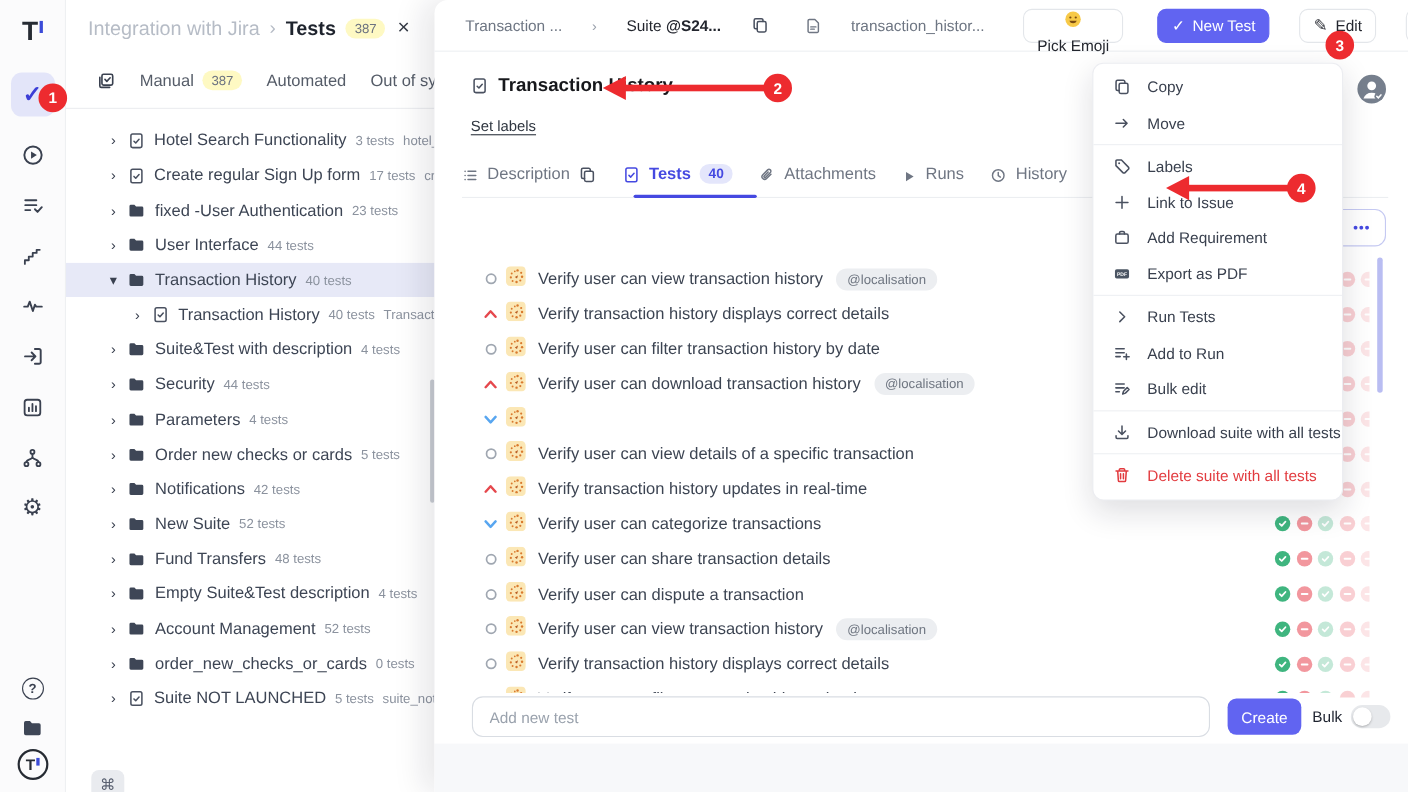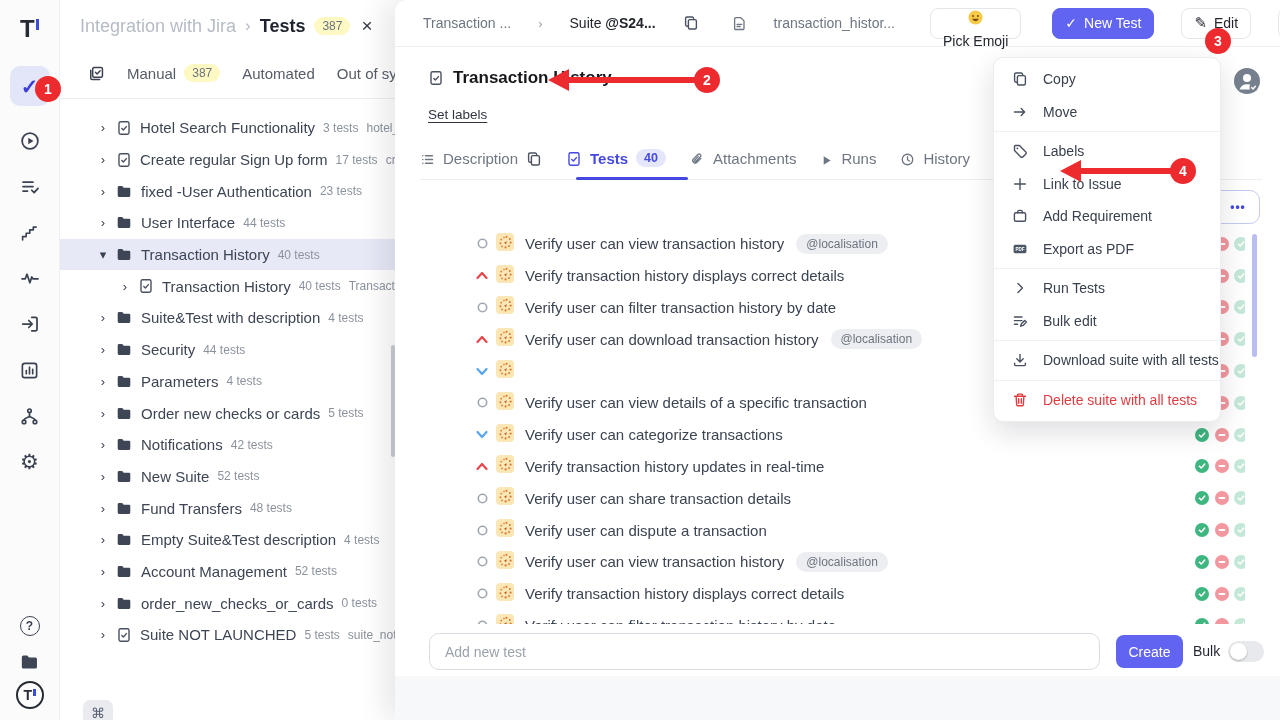--- a/index.html
+++ b/index.html
@@ -58,21 +58,21 @@
   .tab { display:flex; align-items:flex-end; gap:8px; font-size:15px; color:#6f7683; }
   .tab.active { color:#4549e1; font-weight:bold; }
   .tab-badge { background:#e4e6fb; color:#4549e1; font-size:12.5px; font-weight:bold; border-radius:9px; padding:2px 8px; }
   .tabs-border { position:absolute; left:25px; top:179px; width:842px; height:1px; background:#eceef1; }
   .tab-underline { position:absolute; left:181px; top:177px; width:112px; height:2.5px; background:#4549e1; border-radius:2px; }
 
   .split-btn { position:absolute; left:765px; top:190px; width:100px; height:34px; border:1px solid #c5c9f2; border-radius:10px; background:#fff; display:flex; }
   .split-l { flex:1; border-right:1px solid #c5c9f2; }
   .split-r { width:42px; display:flex; align-items:center; justify-content:center; color:#4549e1; font-weight:bold; letter-spacing:1px; font-size:12px; }
 
-  .test-list { position:absolute; left:0; top:228px; width:850px; height:396px; overflow:hidden;padding-left:36px; }
+  .test-list { position:absolute; left:0; top:238px; width:850px; height:396px; overflow:hidden; }
   .test-row { position:relative; height:31.8px; display:flex; align-items:center; padding-left:44px; white-space:nowrap; }
   .prio { width:14px; flex:none; display:flex; align-items:center; justify-content:center; margin-right:7px; }
   .t-emoji { flex:none; margin-right:11px; }
   .t-title { font-size:15px; color:#3c4452; }
   .t-tag { margin-left:12px; background:#eceef1; color:#6e7580; font-size:12px; border-radius:10px; padding:3px 10px; }
   .dots { position:absolute; left:764px; top:50%; transform:translateY(-50%); display:flex; gap:5.5px; }
   .dot { width:14px; height:14px; border-radius:50%; display:flex; align-items:center; justify-content:center; }
   .dot.pass { background:#3fb57f; } .dot.fail { background:#f2979e; }
   .dot.pass-faded { background:#3fb57f; opacity:.3; } .dot.fail-faded { background:#f2979e; opacity:.45; }
   .dot.fail-faint { background:#f2979e; opacity:.25; }
@@ -813,90 +813,90 @@
             </span>
             <span class="dot fail-faint">
               <svg width="8" height="8" viewBox="0 0 8 8" stroke="#fff" stroke-width="1.8" stroke-linecap="round">
                 <path d="M1.4 4h5.2"></path>
               </svg>
             </span>
           </span>
         </div>
         <div class="test-row">
           <span class="prio">
+            <svg width="12" height="9" viewBox="0 0 12 9" fill="none" stroke="#e5484d" stroke-width="2.2" stroke-linecap="round" stroke-linejoin="round">
+              <path d="M1.5 7 6 2l4.5 5"></path>
+            </svg>
+          </span>
+          <span class="t-emoji"><svg width="18" height="18" viewBox="0 0 18 18">
+              <rect width="18" height="18" rx="4" fill="#fbe7b5"></rect>
+              <g fill="#d97a2e">
+                <circle cx="10.5" cy="3.8" r="1.1"></circle>
+                <circle cx="13.8" cy="6" r="1"></circle>
+                <circle cx="14.6" cy="9.6" r="1.1"></circle>
+                <circle cx="13" cy="13" r="1"></circle>
+                <circle cx="9.6" cy="14.4" r="1.1"></circle>
+                <circle cx="6" cy="13.4" r=".9"></circle>
+                <circle cx="4.4" cy="10.2" r="1"></circle>
+                <circle cx="5.2" cy="6.6" r=".9"></circle>
+                <circle cx="8" cy="4.6" r=".8"></circle>
+              </g>
+              <path d="M8 9.8l3-1.6-1 3z" fill="#b85c22"></path>
+            </svg></span>
+          <span class="t-title">Verify transaction history updates in real-time</span>
+          <span class="dots">
+            <span class="dot pass">
+              <svg width="8" height="8" viewBox="0 0 8 8" fill="none" stroke="#fff" stroke-width="1.6" stroke-linecap="round" stroke-linejoin="round">
+                <path d="M1.4 4.2 3.2 6 6.6 2.2"></path>
+              </svg>
+            </span>
+            <span class="dot fail">
+              <svg width="8" height="8" viewBox="0 0 8 8" stroke="#fff" stroke-width="1.8" stroke-linecap="round">
+                <path d="M1.4 4h5.2"></path>
+              </svg>
+            </span>
+            <span class="dot pass-faded">
+              <svg width="8" height="8" viewBox="0 0 8 8" fill="none" stroke="#fff" stroke-width="1.6" stroke-linecap="round" stroke-linejoin="round">
+                <path d="M1.4 4.2 3.2 6 6.6 2.2"></path>
+              </svg>
+            </span>
+            <span class="dot fail-faded">
+              <svg width="8" height="8" viewBox="0 0 8 8" stroke="#fff" stroke-width="1.8" stroke-linecap="round">
+                <path d="M1.4 4h5.2"></path>
+              </svg>
+            </span>
+            <span class="dot fail-faint">
+              <svg width="8" height="8" viewBox="0 0 8 8" stroke="#fff" stroke-width="1.8" stroke-linecap="round">
+                <path d="M1.4 4h5.2"></path>
+              </svg>
+            </span>
+          </span>
+        </div>
+        <div class="test-row">
+          <span class="prio">
             <svg width="12" height="9" viewBox="0 0 12 9" fill="none" stroke="#58a6f0" stroke-width="2.2" stroke-linecap="round" stroke-linejoin="round">
               <path d="M1.5 2 6 7l4.5-5"></path>
             </svg>
           </span>
           <span class="t-emoji"><svg width="18" height="18" viewBox="0 0 18 18">
               <rect width="18" height="18" rx="4" fill="#fbe7b5"></rect>
               <g fill="#d97a2e">
                 <circle cx="10.5" cy="3.8" r="1.1"></circle>
                 <circle cx="13.8" cy="6" r="1"></circle>
                 <circle cx="14.6" cy="9.6" r="1.1"></circle>
                 <circle cx="13" cy="13" r="1"></circle>
                 <circle cx="9.6" cy="14.4" r="1.1"></circle>
                 <circle cx="6" cy="13.4" r=".9"></circle>
                 <circle cx="4.4" cy="10.2" r="1"></circle>
                 <circle cx="5.2" cy="6.6" r=".9"></circle>
                 <circle cx="8" cy="4.6" r=".8"></circle>
               </g>
               <path d="M8 9.8l3-1.6-1 3z" fill="#b85c22"></path>
             </svg></span>
           <span class="t-title">Verify user can categorize transactions</span>
-          <span class="dots">
-            <span class="dot pass">
-              <svg width="8" height="8" viewBox="0 0 8 8" fill="none" stroke="#fff" stroke-width="1.6" stroke-linecap="round" stroke-linejoin="round">
-                <path d="M1.4 4.2 3.2 6 6.6 2.2"></path>
-              </svg>
-            </span>
-            <span class="dot fail">
-              <svg width="8" height="8" viewBox="0 0 8 8" stroke="#fff" stroke-width="1.8" stroke-linecap="round">
-                <path d="M1.4 4h5.2"></path>
-              </svg>
-            </span>
-            <span class="dot pass-faded">
-              <svg width="8" height="8" viewBox="0 0 8 8" fill="none" stroke="#fff" stroke-width="1.6" stroke-linecap="round" stroke-linejoin="round">
-                <path d="M1.4 4.2 3.2 6 6.6 2.2"></path>
-              </svg>
-            </span>
-            <span class="dot fail-faded">
-              <svg width="8" height="8" viewBox="0 0 8 8" stroke="#fff" stroke-width="1.8" stroke-linecap="round">
-                <path d="M1.4 4h5.2"></path>
-              </svg>
-            </span>
-            <span class="dot fail-faint">
-              <svg width="8" height="8" viewBox="0 0 8 8" stroke="#fff" stroke-width="1.8" stroke-linecap="round">
-                <path d="M1.4 4h5.2"></path>
-              </svg>
-            </span>
-          </span>
-        </div>
-        <div class="test-row">
-          <span class="prio">
-            <svg width="12" height="9" viewBox="0 0 12 9" fill="none" stroke="#e5484d" stroke-width="2.2" stroke-linecap="round" stroke-linejoin="round">
-              <path d="M1.5 7 6 2l4.5 5"></path>
-            </svg>
-          </span>
-          <span class="t-emoji"><svg width="18" height="18" viewBox="0 0 18 18">
-              <rect width="18" height="18" rx="4" fill="#fbe7b5"></rect>
-              <g fill="#d97a2e">
-                <circle cx="10.5" cy="3.8" r="1.1"></circle>
-                <circle cx="13.8" cy="6" r="1"></circle>
-                <circle cx="14.6" cy="9.6" r="1.1"></circle>
-                <circle cx="13" cy="13" r="1"></circle>
-                <circle cx="9.6" cy="14.4" r="1.1"></circle>
-                <circle cx="6" cy="13.4" r=".9"></circle>
-                <circle cx="4.4" cy="10.2" r="1"></circle>
-                <circle cx="5.2" cy="6.6" r=".9"></circle>
-                <circle cx="8" cy="4.6" r=".8"></circle>
-              </g>
-              <path d="M8 9.8l3-1.6-1 3z" fill="#b85c22"></path>
-            </svg></span>
-          <span class="t-title">Verify transaction history updates in real-time</span>
           <span class="dots">
             <span class="dot pass">
               <svg width="8" height="8" viewBox="0 0 8 8" fill="none" stroke="#fff" stroke-width="1.6" stroke-linecap="round" stroke-linejoin="round">
                 <path d="M1.4 4.2 3.2 6 6.6 2.2"></path>
               </svg>
             </span>
             <span class="dot fail">
               <svg width="8" height="8" viewBox="0 0 8 8" stroke="#fff" stroke-width="1.8" stroke-linecap="round">
                 <path d="M1.4 4h5.2"></path>
               </svg>
@@ -1242,20 +1242,29 @@
         <span class="ic">
           <svg width="16" height="16" viewBox="0 0 16 16" fill="none" stroke="#4a5160" stroke-width="1.4" stroke-linecap="round" stroke-linejoin="round">
             <path d="M6 3.6 10.4 8 6 12.4"></path>
           </svg>
         </span>
         <span>Run Tests</span>
       </div>
       <div class="menu-item">
         <span class="ic">
           <svg width="16" height="16" viewBox="0 0 16 16" fill="none" stroke="#4a5160" stroke-width="1.4" stroke-linecap="round" stroke-linejoin="round">
+            <path d="M2.4 4h7.6M2.4 7.6h7.6M2.4 11.2h4"></path>
+            <path d="M12 8.8v5M9.5 11.3h5"></path>
+          </svg>
+        </span>
+        <span>Add to Run</span>
+      </div>
+      <div class="menu-item">
+        <span class="ic">
+          <svg width="16" height="16" viewBox="0 0 16 16" fill="none" stroke="#4a5160" stroke-width="1.4" stroke-linecap="round" stroke-linejoin="round">
             <path d="M2.4 4h7.6M2.4 7.6h7.6M2.4 11.2h3.2"></path>
             <path d="M8.6 13.2l.8-2.5 3.3-3.3 1.7 1.7-3.3 3.3-2.5.8z"></path>
           </svg>
         </span>
         <span>Bulk edit</span>
       </div>
       <div class="menu-sep"></div>
       <div class="menu-item">
         <span class="ic">
           <svg width="16" height="16" viewBox="0 0 16 16" fill="none" stroke="#4a5160" stroke-width="1.4" stroke-linecap="round" stroke-linejoin="round">

